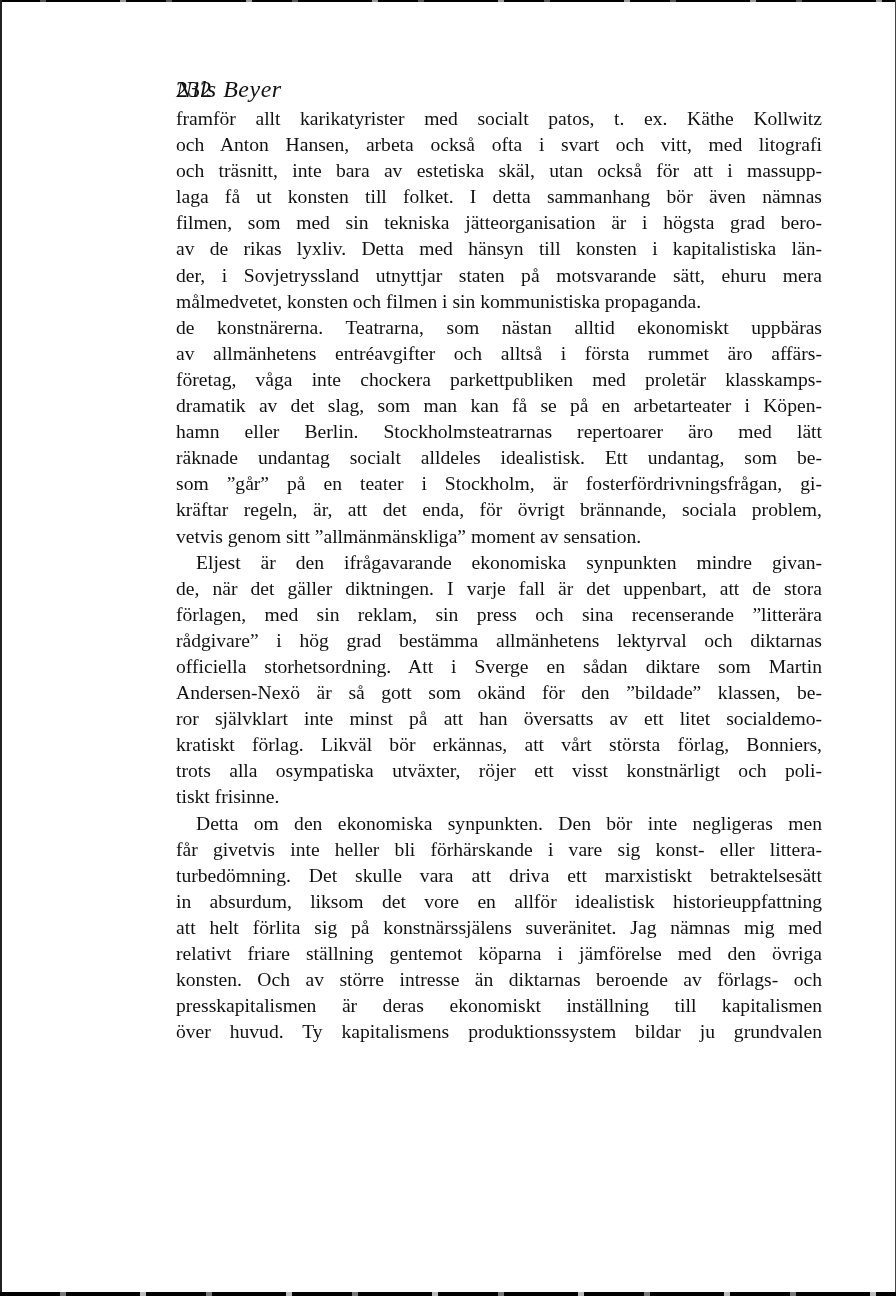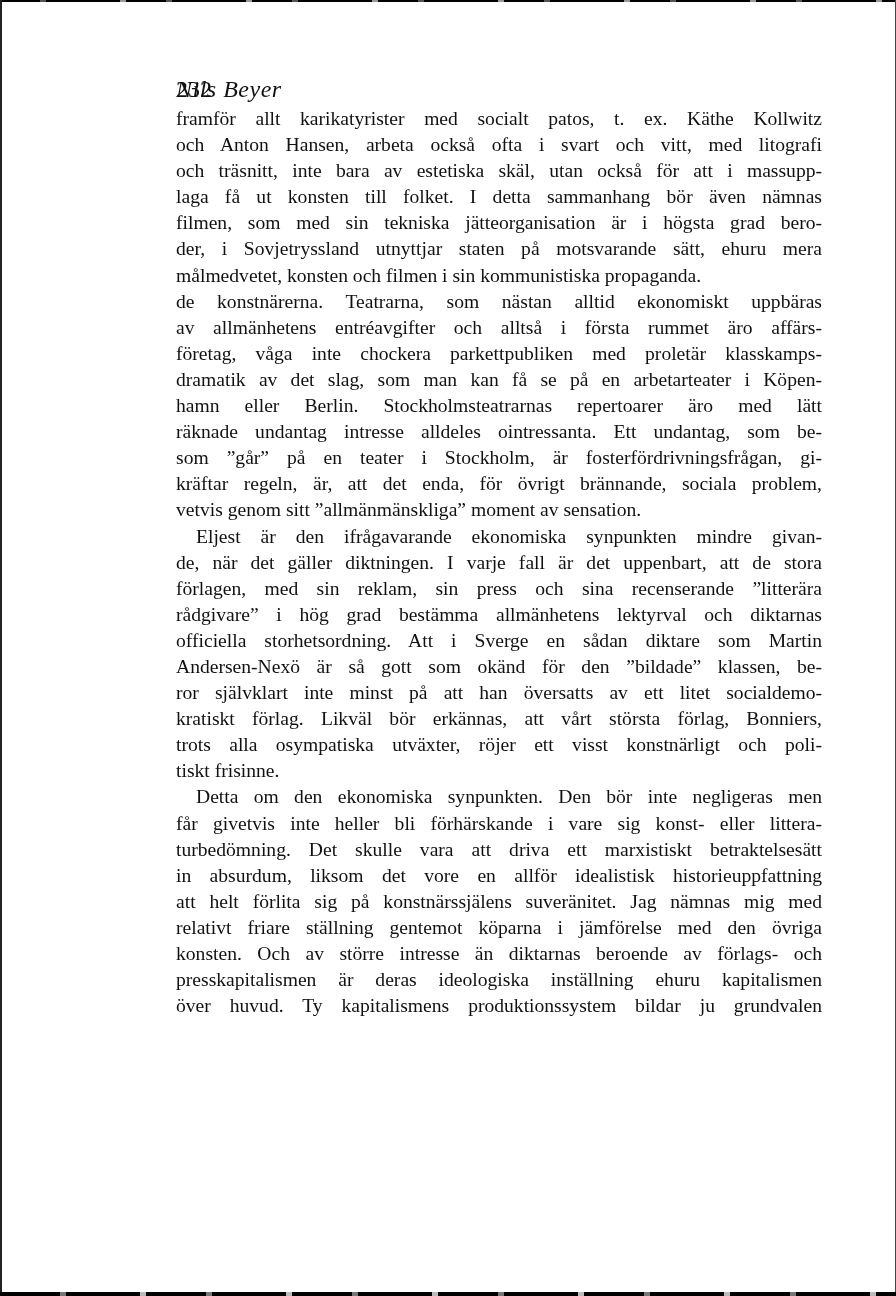--- a/index.html
+++ b/index.html
@@ -41,30 +41,31 @@
     <span class="page-number">232</span>
     <span class="running-title">Nils Beyer</span>
   </div>
   <div class="body-text" id="body-text">
       <div>
         <span class="line">framför allt karikatyrister med socialt patos, t. ex. Käthe Kollwitz</span>
         <span class="line">och Anton Hansen, arbeta också ofta i svart och vitt, med litografi</span>
         <span class="line">och träsnitt, inte bara av estetiska skäl, utan också för att i massupp-</span>
         <span class="line">laga få ut konsten till folket. I detta sammanhang bör även nämnas</span>
         <span class="line">filmen, som med sin tekniska jätteorganisation är i högsta grad bero-</span>
+        <span class="line">av de rikas lyxliv. Detta med hänsyn till konsten i kapitalistiska län-</span>
         <span class="line">der, i Sovjetryssland utnyttjar staten på motsvarande sätt, ehuru mera</span>
         <span class="line last">målmedvetet, konsten och filmen i sin kommunistiska propaganda.</span>
       </div>
       <div>
         <span class="line">de konstnärerna. Teatrarna, som nästan alltid ekonomiskt uppbäras</span>
         <span class="line">av allmänhetens entréavgifter och alltså i första rummet äro affärs-</span>
         <span class="line">företag, våga inte chockera parkettpubliken med proletär klasskamps-</span>
         <span class="line">dramatik av det slag, som man kan få se på en arbetarteater i Köpen-</span>
         <span class="line">hamn eller Berlin. Stockholmsteatrarnas repertoarer äro med lätt</span>
-        <span class="line">räknade undantag intresse alldeles ointressanta. Ett undantag, som be-</span>
+        <span class="line">räknade undantag socialt alldeles idealistisk. Ett undantag, som be-</span>
         <span class="line">som ”går” på en teater i Stockholm, är fosterfördrivningsfrågan, gi-</span>
         <span class="line">kräftar regeln, är, att det enda, för övrigt brännande, sociala problem,</span>
         <span class="line last">vetvis genom sitt ”allmänmänskliga” moment av sensation.</span>
       </div>
       <div>
         <span class="line indent">Eljest är den ifrågavarande ekonomiska synpunkten mindre givan-</span>
         <span class="line">de, när det gäller diktningen. I varje fall är det uppenbart, att de stora</span>
         <span class="line">förlagen, med sin reklam, sin press och sina recenserande ”litterära</span>
         <span class="line">rådgivare” i hög grad bestämma allmänhetens lektyrval och diktarnas</span>
         <span class="line">officiella storhetsordning. Att i Sverge en sådan diktare som Martin</span>
@@ -75,17 +76,17 @@
         <span class="line last">tiskt frisinne.</span>
       </div>
       <div>
         <span class="line indent">Detta om den ekonomiska synpunkten. Den bör inte negligeras men</span>
         <span class="line">får givetvis inte heller bli förhärskande i vare sig konst- eller littera-</span>
         <span class="line">turbedömning. Det skulle vara att driva ett marxistiskt betraktelsesätt</span>
         <span class="line">in absurdum, liksom det vore en allför idealistisk historieuppfattning</span>
         <span class="line">att helt förlita sig på konstnärssjälens suveränitet. Jag nämnas mig med</span>
         <span class="line">relativt friare ställning gentemot köparna i jämförelse med den övriga</span>
         <span class="line">konsten. Och av större intresse än diktarnas beroende av förlags- och</span>
-        <span class="line">presskapitalismen är deras ideologiska inställning ehuru kapitalismen</span>
+        <span class="line">presskapitalismen är deras ekonomiskt inställning till kapitalismen</span>
         <span class="line">över huvud. Ty kapitalismens produktionssystem bildar ju grundvalen</span>
       </div>
     </div>
 </div>
 
 </body></html>

